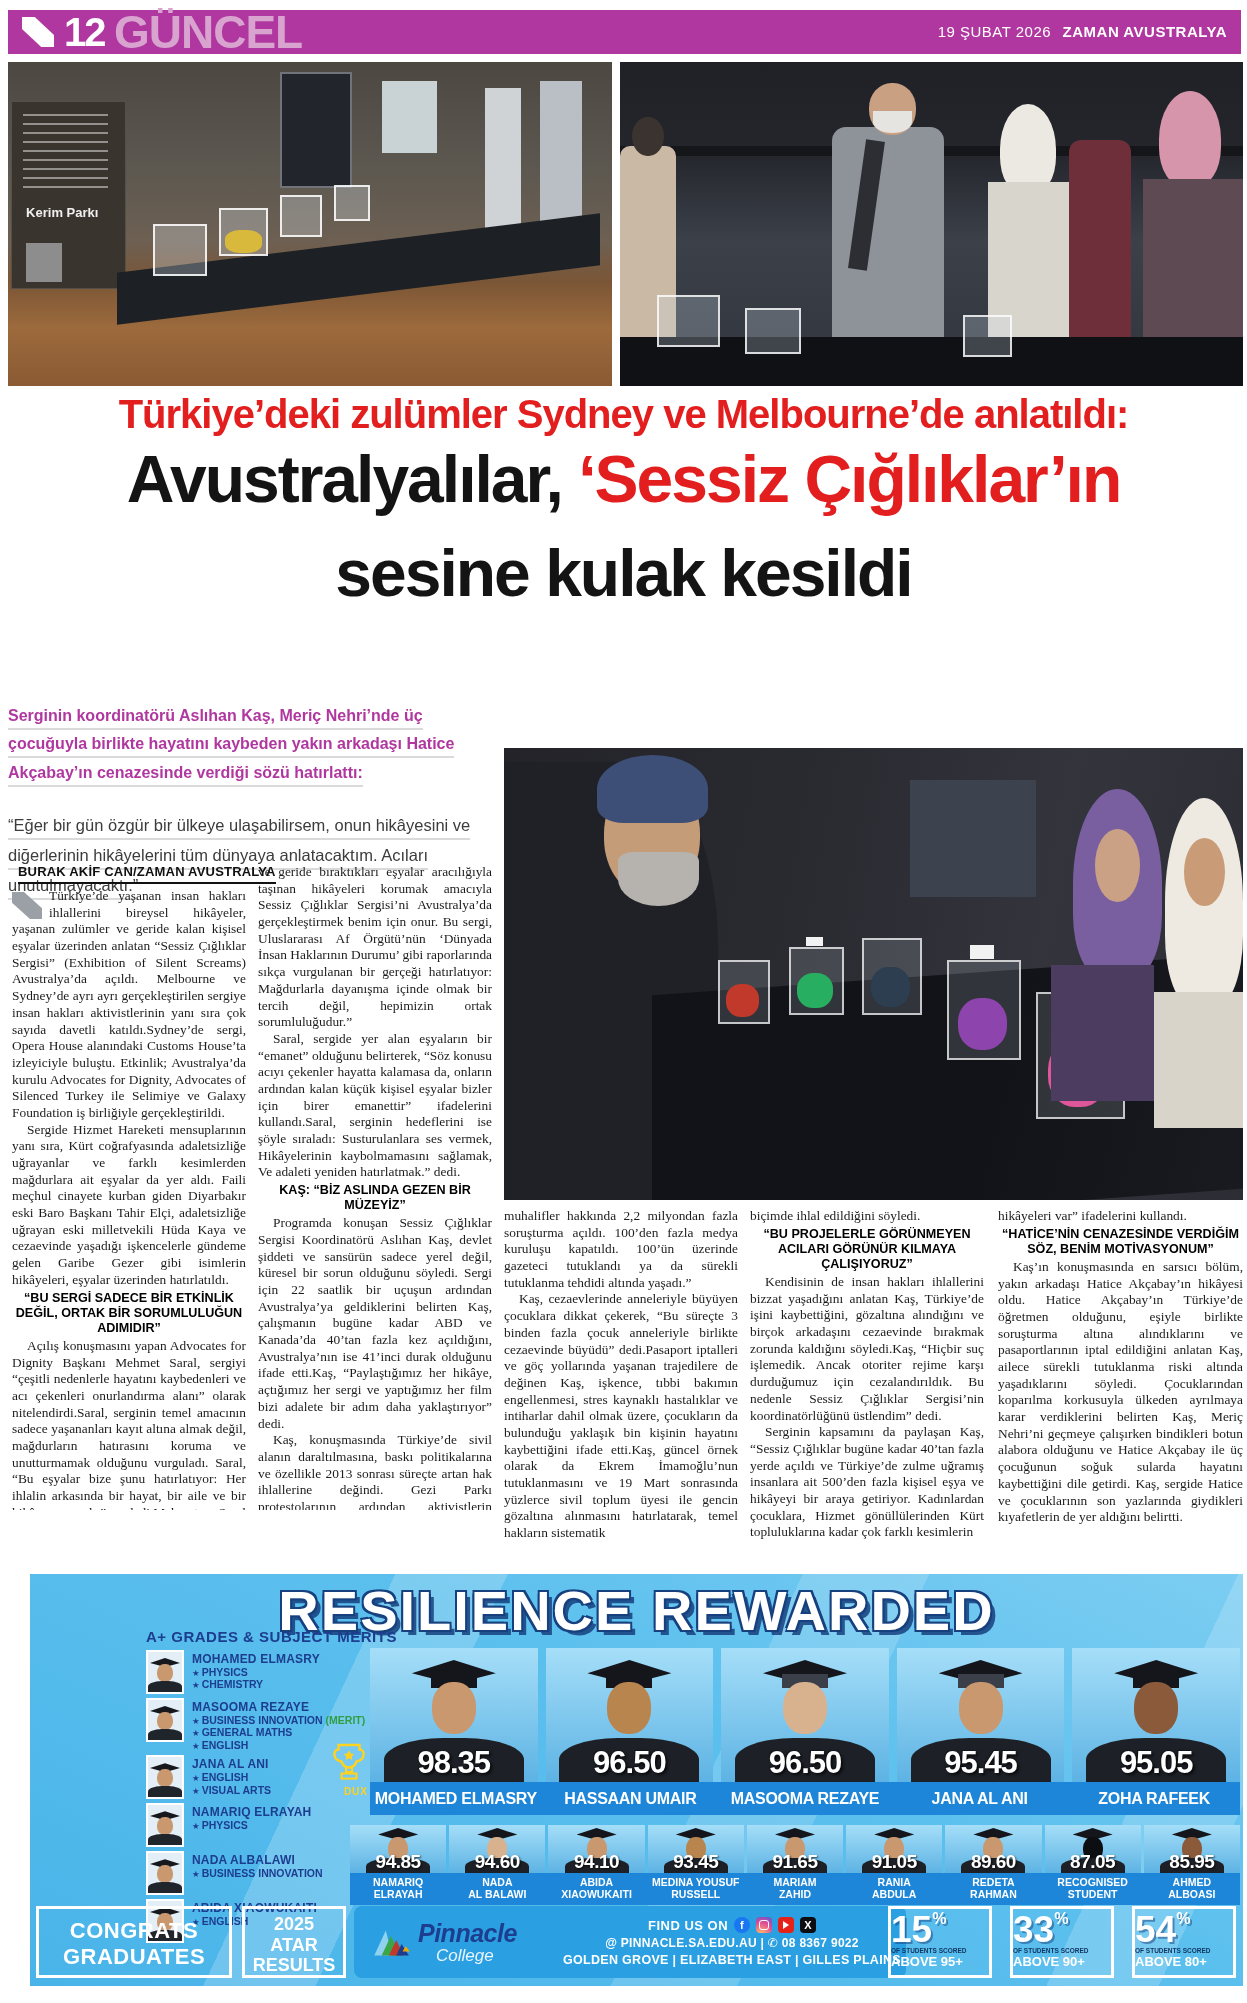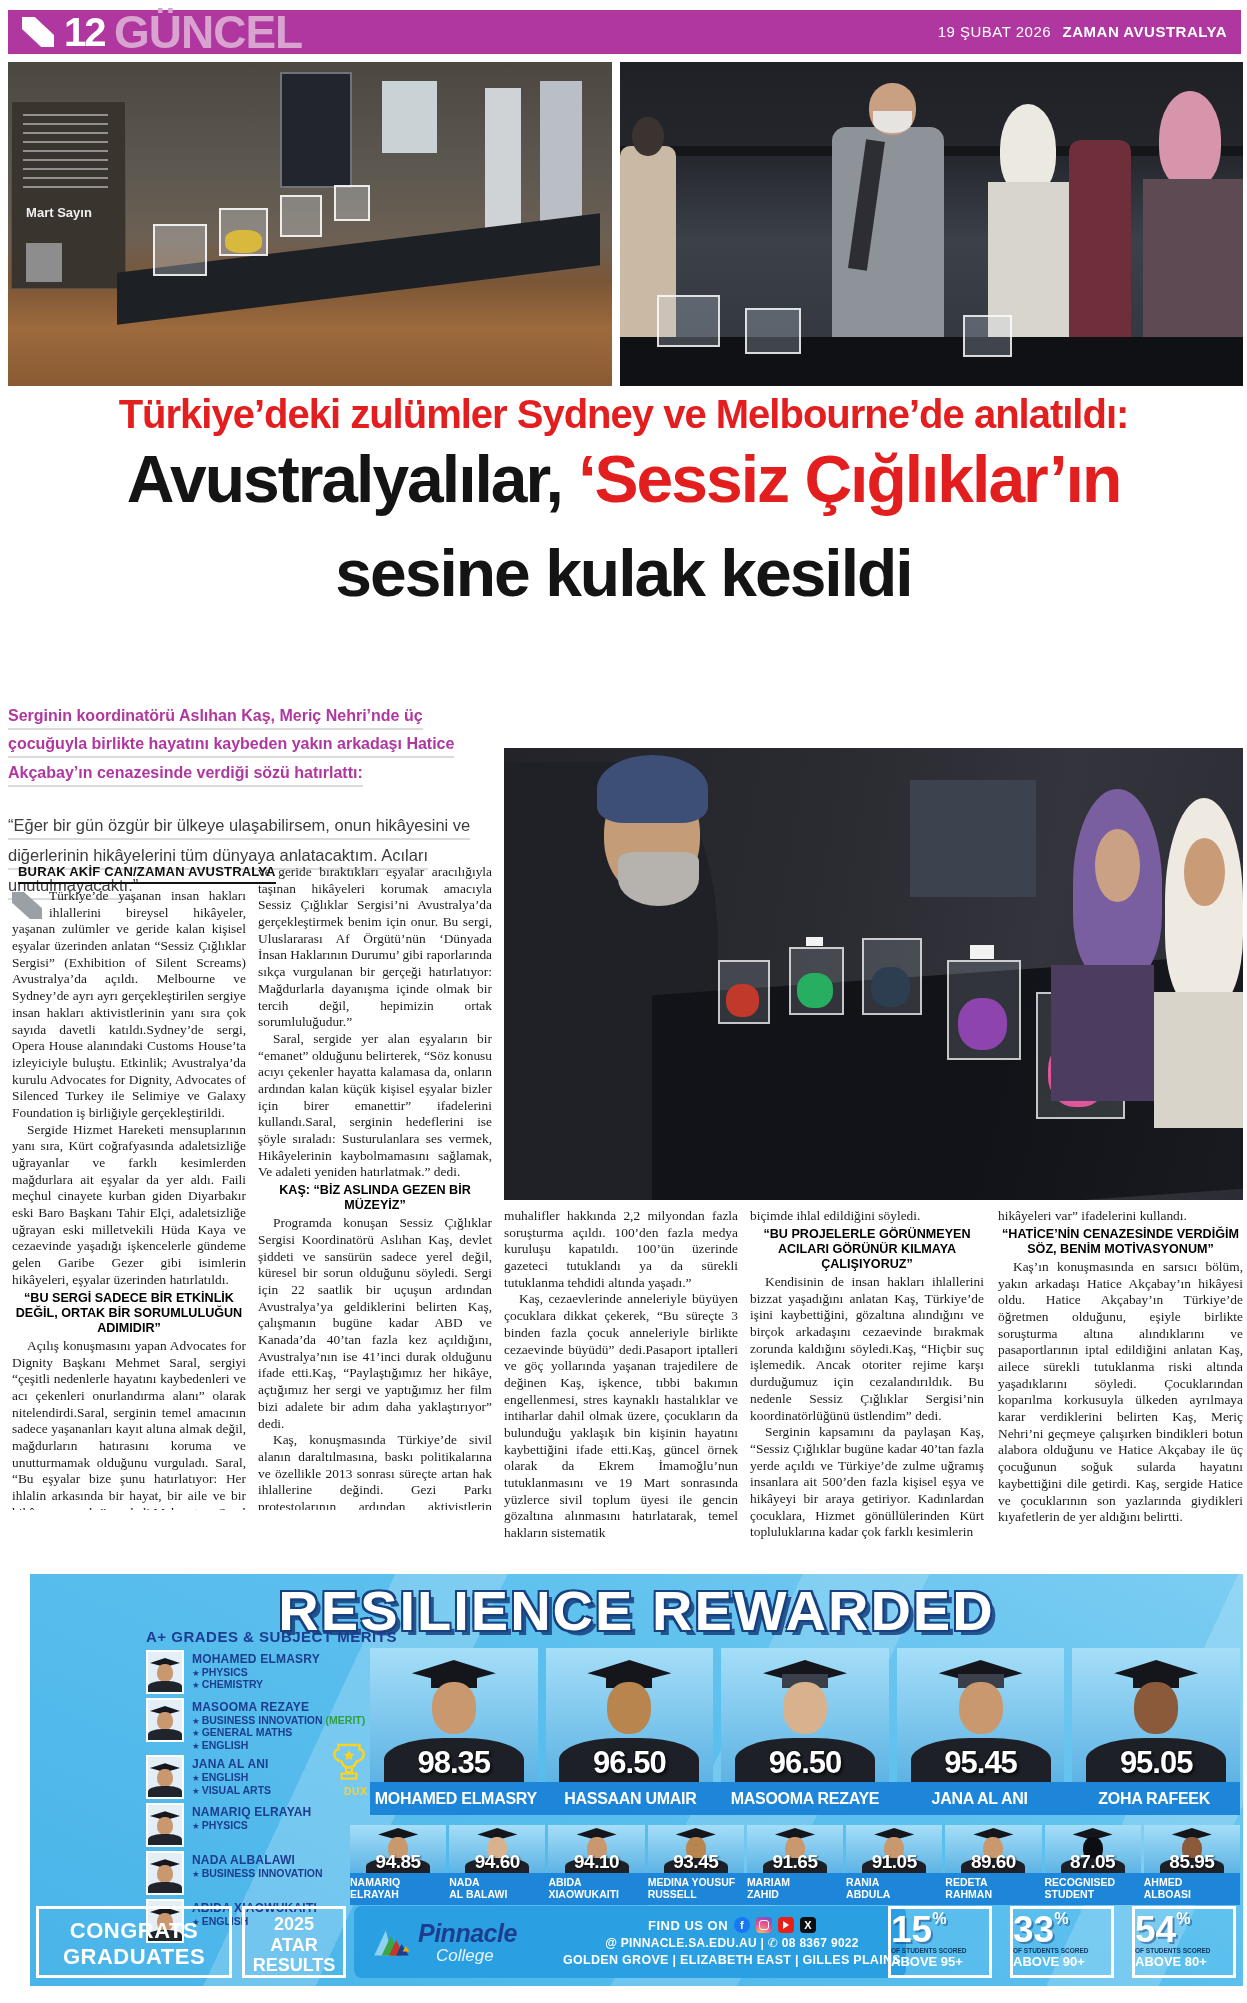--- a/index.html
+++ b/index.html
@@ -164,21 +164,21 @@
 
   .grads2{position:absolute;left:320px;top:251px;width:890px}
   .g2photo{position:relative;height:48px;background:linear-gradient(180deg,#a5def8,#5db3e4);overflow:hidden}
   .g2cap{position:absolute;left:50%;top:3px;width:40px;height:12px;margin-left:-20px;background:#14161c;
          clip-path:polygon(50% 0,100% 55%,50% 100%,0 55%)}
   .g2head{position:absolute;left:50%;top:12px;width:20px;height:24px;margin-left:-10px;background:#c9986e;border-radius:46%}
   .g2gown{position:absolute;left:50%;bottom:-5px;width:64px;height:20px;margin-left:-32px;background:#1d2026;border-radius:42% 42% 0 0}
   .g2score{position:absolute;bottom:0;width:100%;text-align:center;color:#fff;font-size:19px;font-weight:bold;
            letter-spacing:-.5px;text-shadow:1px 1px 2px rgba(0,0,0,.7)}
   .gband2{display:flex;gap:3px;background:#1e86d8;height:32px;padding-top:3px}
-  .g2name{flex:1;text-align:left;color:#fff;font-size:10.5px;font-weight:bold;line-height:1.15;white-space:nowrap;overflow:hidden}
+  .g2name{flex:1;text-align:center;color:#fff;font-size:10.5px;font-weight:bold;line-height:1.15;white-space:nowrap;overflow:hidden}
   .grow2 .g2cell{flex:1}
   .grow2{display:flex;gap:3px}
   .grow2 .g2cell:nth-of-type(2) .g2head{background:#d8b28e}
   .grow2 .g2cell:nth-of-type(4) .g2head{background:#b9854f}
   .grow2 .g2cell:nth-of-type(8) .g2head{background:#0d0e12}
   .grow2 .g2cell:nth-of-type(9) .g2head{background:#8a5a3b}
 
   .strip-box{position:absolute;top:332px;height:72px;border:3px solid #fff;color:#fff;text-align:center;font-weight:bold}
   .congrats{left:6px;width:196px;font-size:22px;line-height:1.2;padding-top:9px;letter-spacing:.5px}
   .atar{left:212px;width:104px;font-size:18px;line-height:1.14;padding-top:5px}
@@ -221,21 +221,21 @@
     </span>
   </header>
 
   <div class="photo photoL">
     <div class="ph pl-door"></div>
     <div class="ph pl-win"></div>
     <div class="ph pl-ban1"></div>
     <div class="ph pl-ban2"></div>
     <div class="ph pl-panel"></div>
     <div class="ph pl-lines"></div>
-    <div class="ph pl-label">Mart Sayın</div>
+    <div class="ph pl-label">Kerim Parkı</div>
     <div class="ph pl-port"></div>
     <div class="ph pl-table"></div>
     <div class="ph pl-case pl-c1"></div>
     <div class="ph pl-case pl-c2"></div>
     <div class="ph pl-case pl-c3"></div>
     <div class="ph pl-case pl-c4"></div>
     <div class="ph pl-yellow"></div>
   </div>
 
   <div class="photo photoR">

